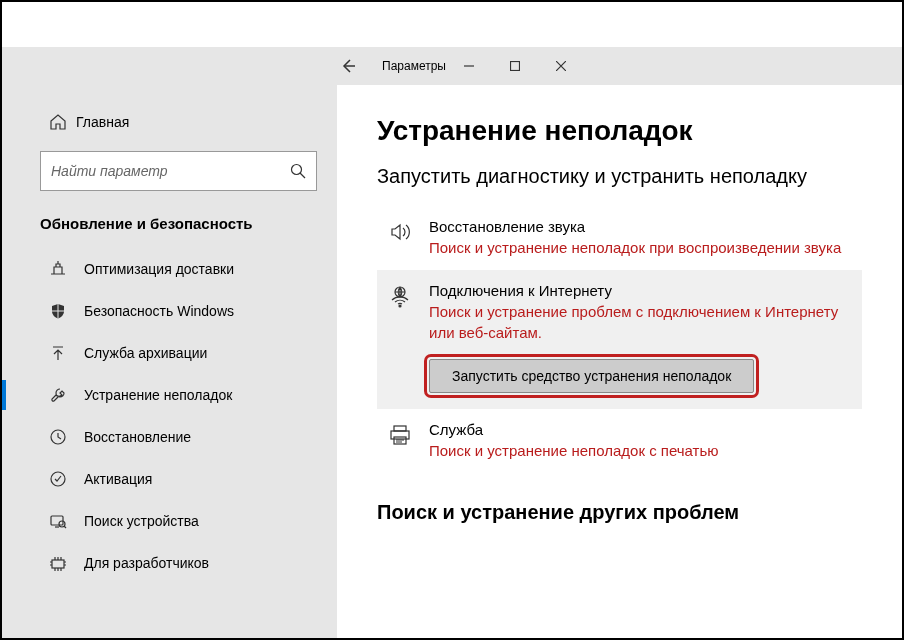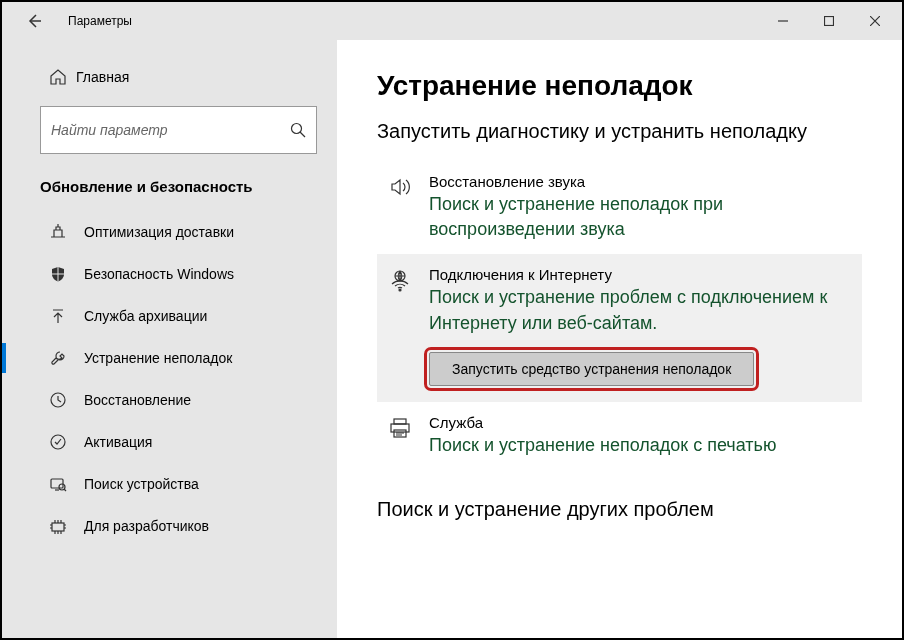--- a/index.html
+++ b/index.html
@@ -8,25 +8,26 @@
     font-size: 14px;
     color: #000;
     background: #fff;
     width: 904px;
     height: 640px;
     overflow: hidden;
     border: 2px solid #000;
   }
   .window-chrome {
     display: flex;
-    justify-content: space-between;
+    justify-content: center;
     align-items: center;
     height: 38px;
     padding: 0 4px 0 20px;
     background: #e6e6e6;
+    margin-top: 45px;
   }
   .window-left { display: flex; align-items: center; gap: 22px; }
   .back-btn { width: 24px; height: 24px; display: flex; align-items: center; justify-content: center; cursor: pointer; }
   .window-title { font-size: 12px; }
   .window-controls { display: flex; }
   .window-ctrl { width: 46px; height: 30px; display: flex; align-items: center; justify-content: center; cursor: pointer; }
   .window-ctrl svg { width: 10px; height: 10px; }
   .content { display: flex; height: calc(100% - 38px); }
   .sidebar {
     width: 335px;
@@ -41,21 +42,21 @@
     gap: 8px;
     padding: 10px 0 10px 46px;
     cursor: pointer;
     text-align: right;
   }
   .home-link .icon { width: 20px; display: flex; justify-content: center; }
   .search-box {
     margin: 10px 20px 18px 38px;
     border: 1px solid #999;
     background: #fff;
-    height: 48px;
+    height: 40px;
     display: flex;
     align-items: center;
     padding: 16px 10px;
   }
   .search-box input {
     flex: 1;
     border: none;
     outline: none;
     background: transparent;
     font-size: 14px;
@@ -114,36 +115,36 @@
     justify-content: center;
   }
   .t-icon {
     width: 30px;
     padding-top: 2px;
     display: flex;
     justify-content: center;
   }
   .t-body { flex: 1; }
   .t-title { font-size: 15px; margin-bottom: 2px; }
-  .t-desc { font-size: 18px; color: #14532d; line-height: 1.4; }
+  .t-desc { font-size: 15px; color: #b91c1c; line-height: 1.4; }
   .run-btn-wrap { margin-top: 16px; }
   .run-btn {
     display: inline-block;
     background: #ccc;
     border: 1px solid #888;
     padding: 8px 22px;
     font-size: 14px;
     cursor: pointer;
     outline: 3px solid #c02020;
     outline-offset: 2px;
     border-radius: 2px;
   }
   .second-section {
     font-size: 20px;
-    font-weight: 400;
+    font-weight: 700;
     margin-top: 28px;
   }
   svg { stroke: #333; fill: none; stroke-width: 1.2; }
 </style>
 </head>
 <body>
 
 <div class="window-chrome">
   <div class="window-left">
     <div class="back-btn">

